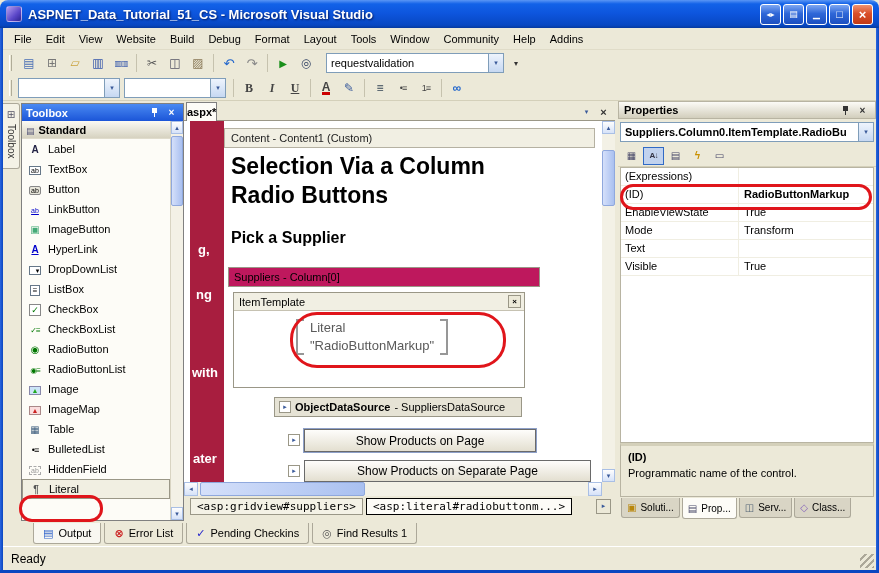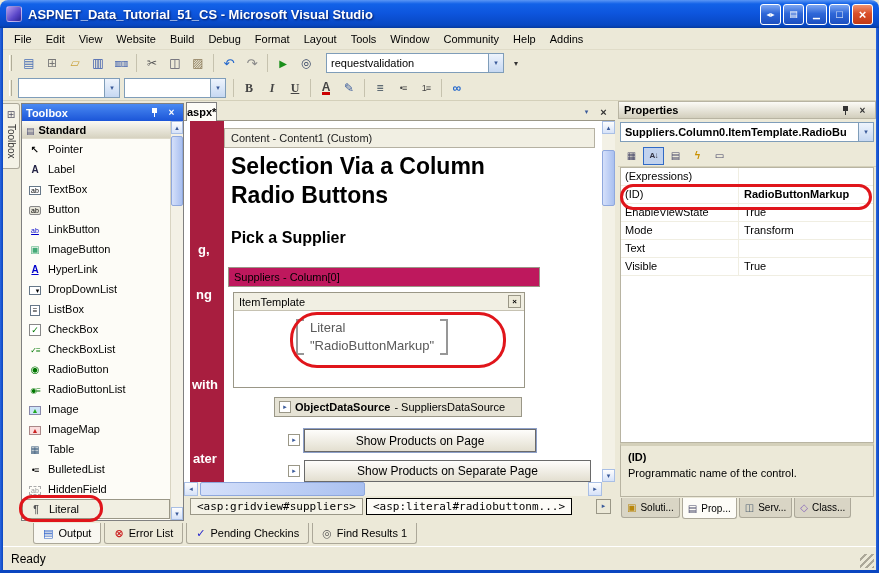--- a/index.html
+++ b/index.html
@@ -118,21 +118,21 @@
   #tabstrip{position:absolute;left:184px;top:101px;width:431px;height:20px;background:#ece9d8;border-bottom:1px solid #9a9787;}
   .etab{position:absolute;left:2px;top:1px;height:19px;padding:0 0;background:#fdfcf7;border:1px solid #808080;border-bottom:none;font-weight:bold;display:flex;align-items:center;}
   .ts-btn{position:absolute;top:3px;width:15px;height:15px;display:flex;align-items:center;justify-content:center;color:#333;}
   #ts-dd{right:21px;}
   #ts-x{right:4px;}
   #design{position:absolute;left:184px;top:121px;width:418px;height:361px;background:#fff;overflow:hidden;}
   .redcol{position:absolute;left:6px;top:0;width:34px;height:100%;background:#a81e3f;}
   .frag{position:absolute;color:#fff;font-weight:bold;font-size:13px;white-space:nowrap;}
   .frag.f0{left:8px;top:121px;}
   .frag.f1{left:6px;top:166px;}
-  .frag.f2{left:2px;top:256px;}
+  .frag.f2{left:2px;top:244px;}
   .frag.f3{left:3px;top:330px;}
   .content-hdr{position:absolute;left:40px;top:7px;width:371px;height:20px;background:#f1efe3;border:1px solid #b5b1a2;display:flex;align-items:center;padding-left:6px;color:#222;}
   .h1{position:absolute;left:47px;top:31px;font-size:23px;font-weight:bold;line-height:29px;color:#000;}
   .h2{position:absolute;left:47px;top:108px;font-size:16px;font-weight:bold;}
   .gv-hdr{position:absolute;left:44px;top:146px;width:312px;height:20px;background:#be185d;border:1px solid #9a9787;display:flex;align-items:center;padding-left:5px;}
   .tmpl{position:absolute;left:49px;top:171px;width:292px;height:96px;border:1px solid #9a9787;background:#fff;}
   .tmpl-hdr{height:18px;background:#f1efe3;border-bottom:1px solid #c6c2b2;display:flex;align-items:center;padding:0 3px 0 5px;}
   .tmpl-x{margin-left:auto;width:13px;height:13px;border:1px solid #9a9787;background:#ece9d8;display:flex;align-items:center;justify-content:center;font-size:8px;}
   .lit{position:absolute;left:62px;top:26px;display:flex;align-items:stretch;color:#5a5a5a;font-size:13px;}
   .bkL{width:8px;border:2px solid #979797;border-right:none;margin-right:6px;}
@@ -303,24 +303,20 @@
           <span class="pin-ic"></span>
         </span>
       <span class="hbtn g-close"></span>
     </div>
     <div class="tbx-body">
       <div class="tbx-section">
         <span class="sec-ic"></span>
         <span>Standard</span>
       </div>
       <div class="tbx-item">
-          <span class="tbi ti-pointer"></span>
-          <span>Pointer</span>
-        </div>
-      <div class="tbx-item">
           <span class="tbi ti-label"></span>
           <span>Label</span>
         </div>
       <div class="tbx-item">
           <span class="tbi ti-textbox"></span>
           <span>TextBox</span>
         </div>
       <div class="tbx-item">
           <span class="tbi ti-button"></span>
           <span>Button</span>

